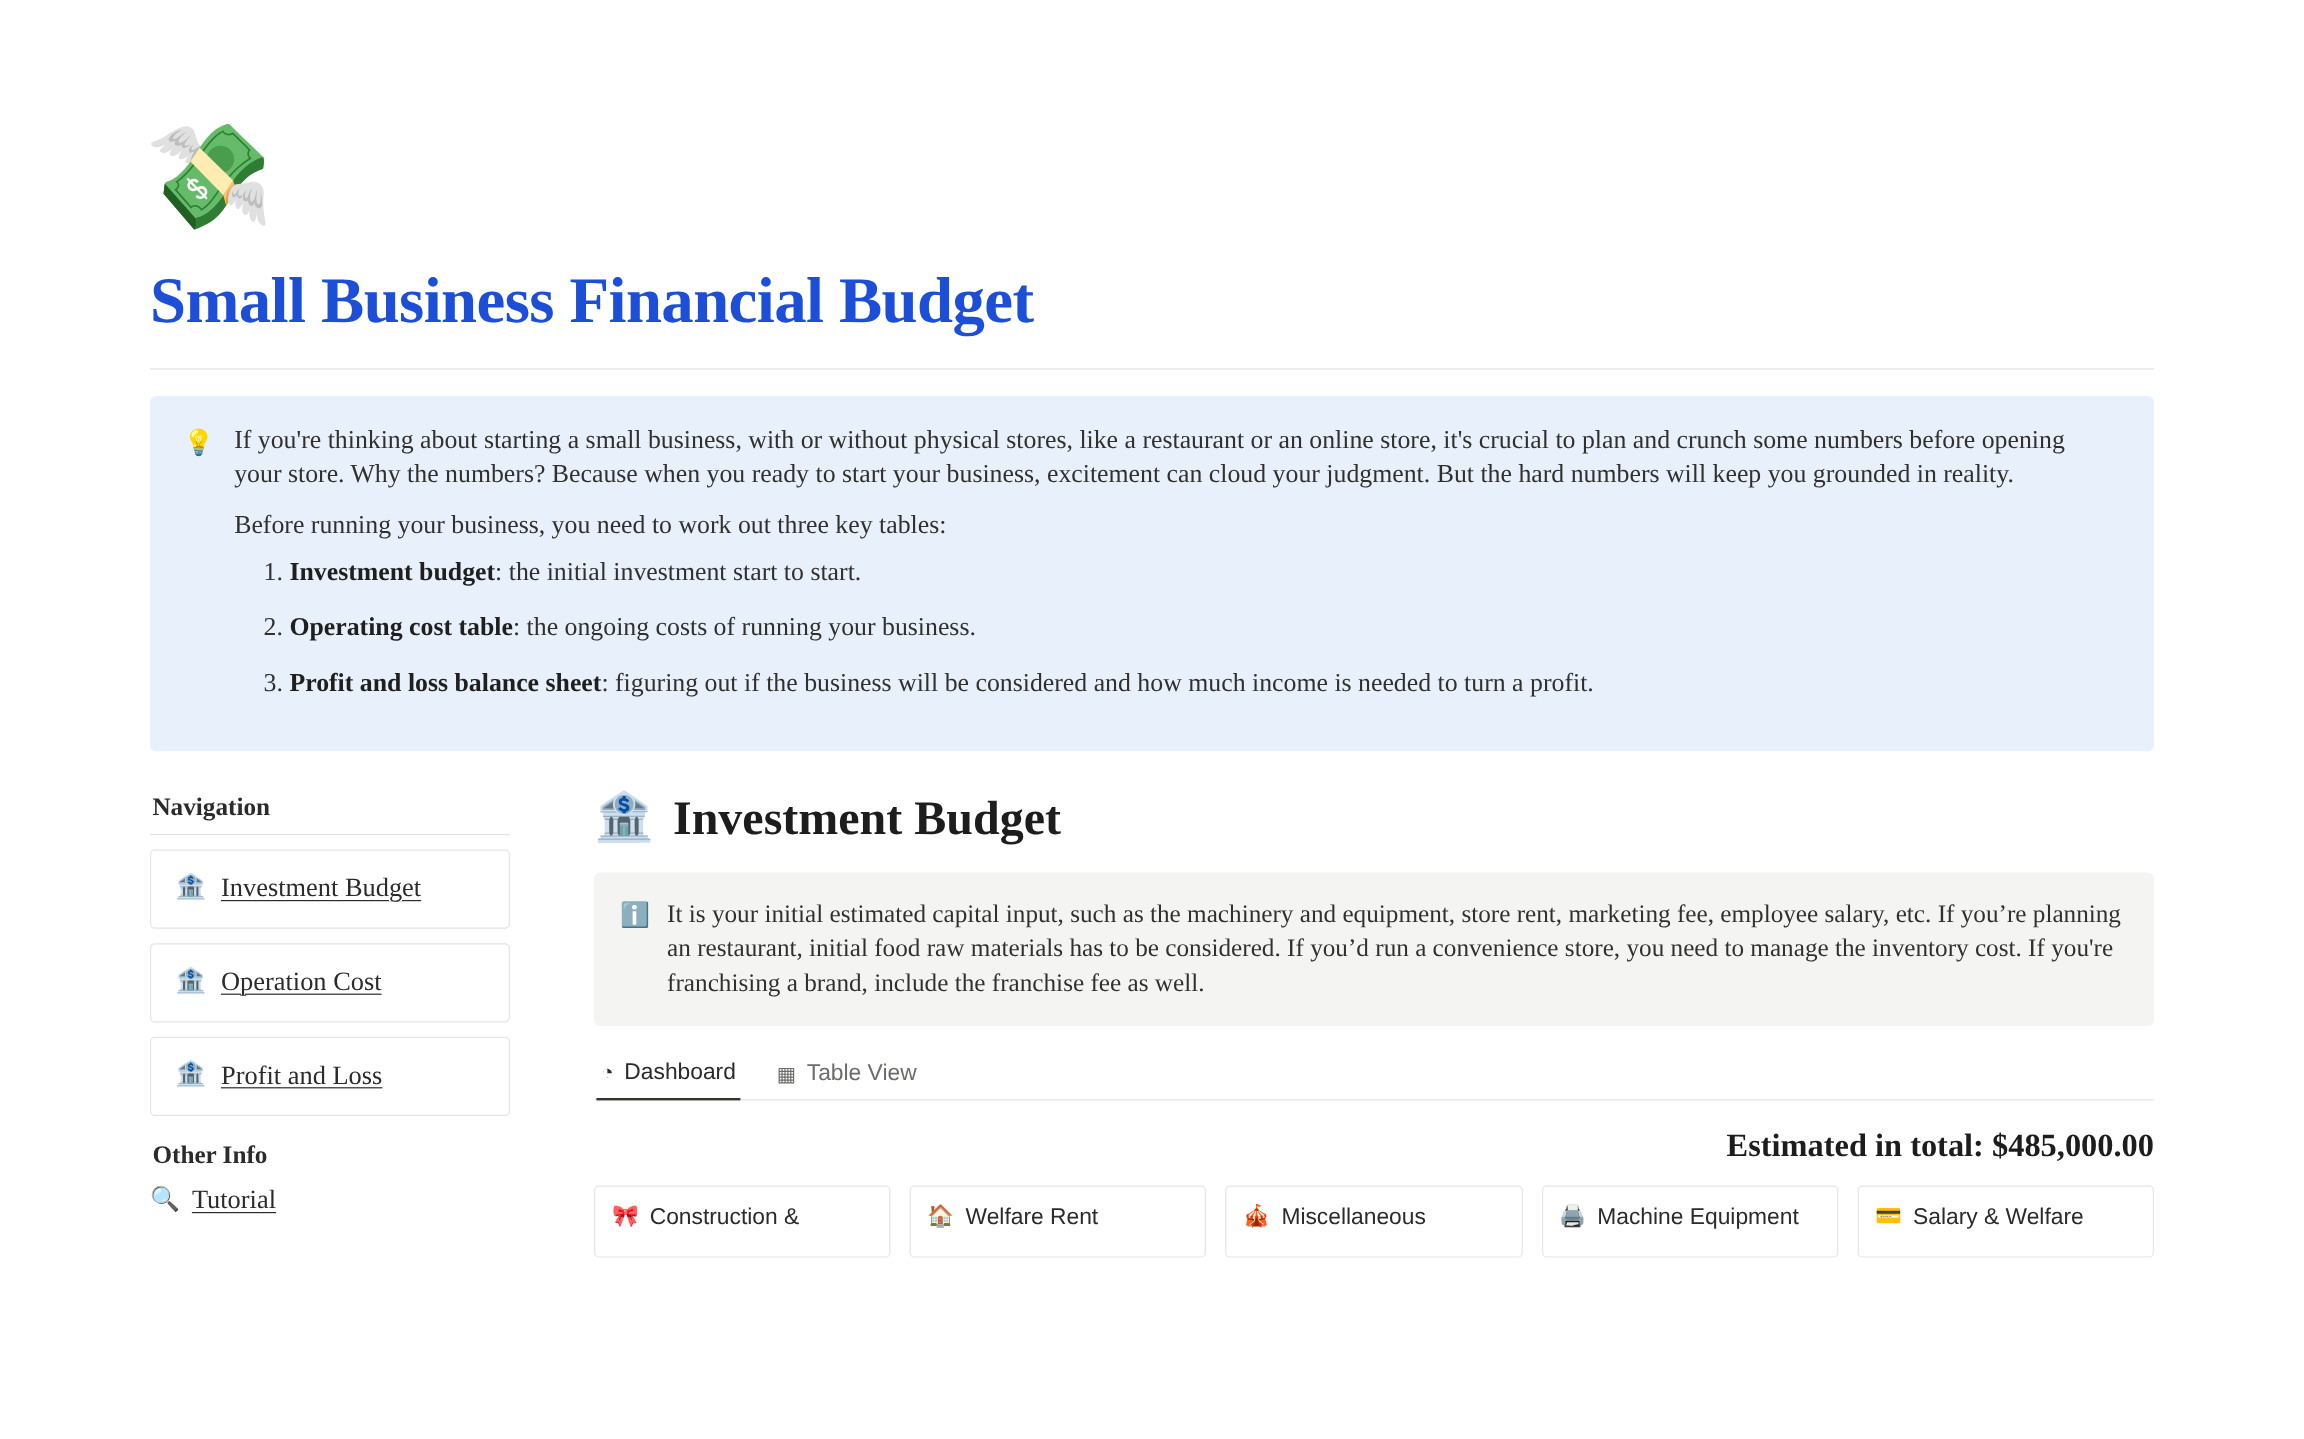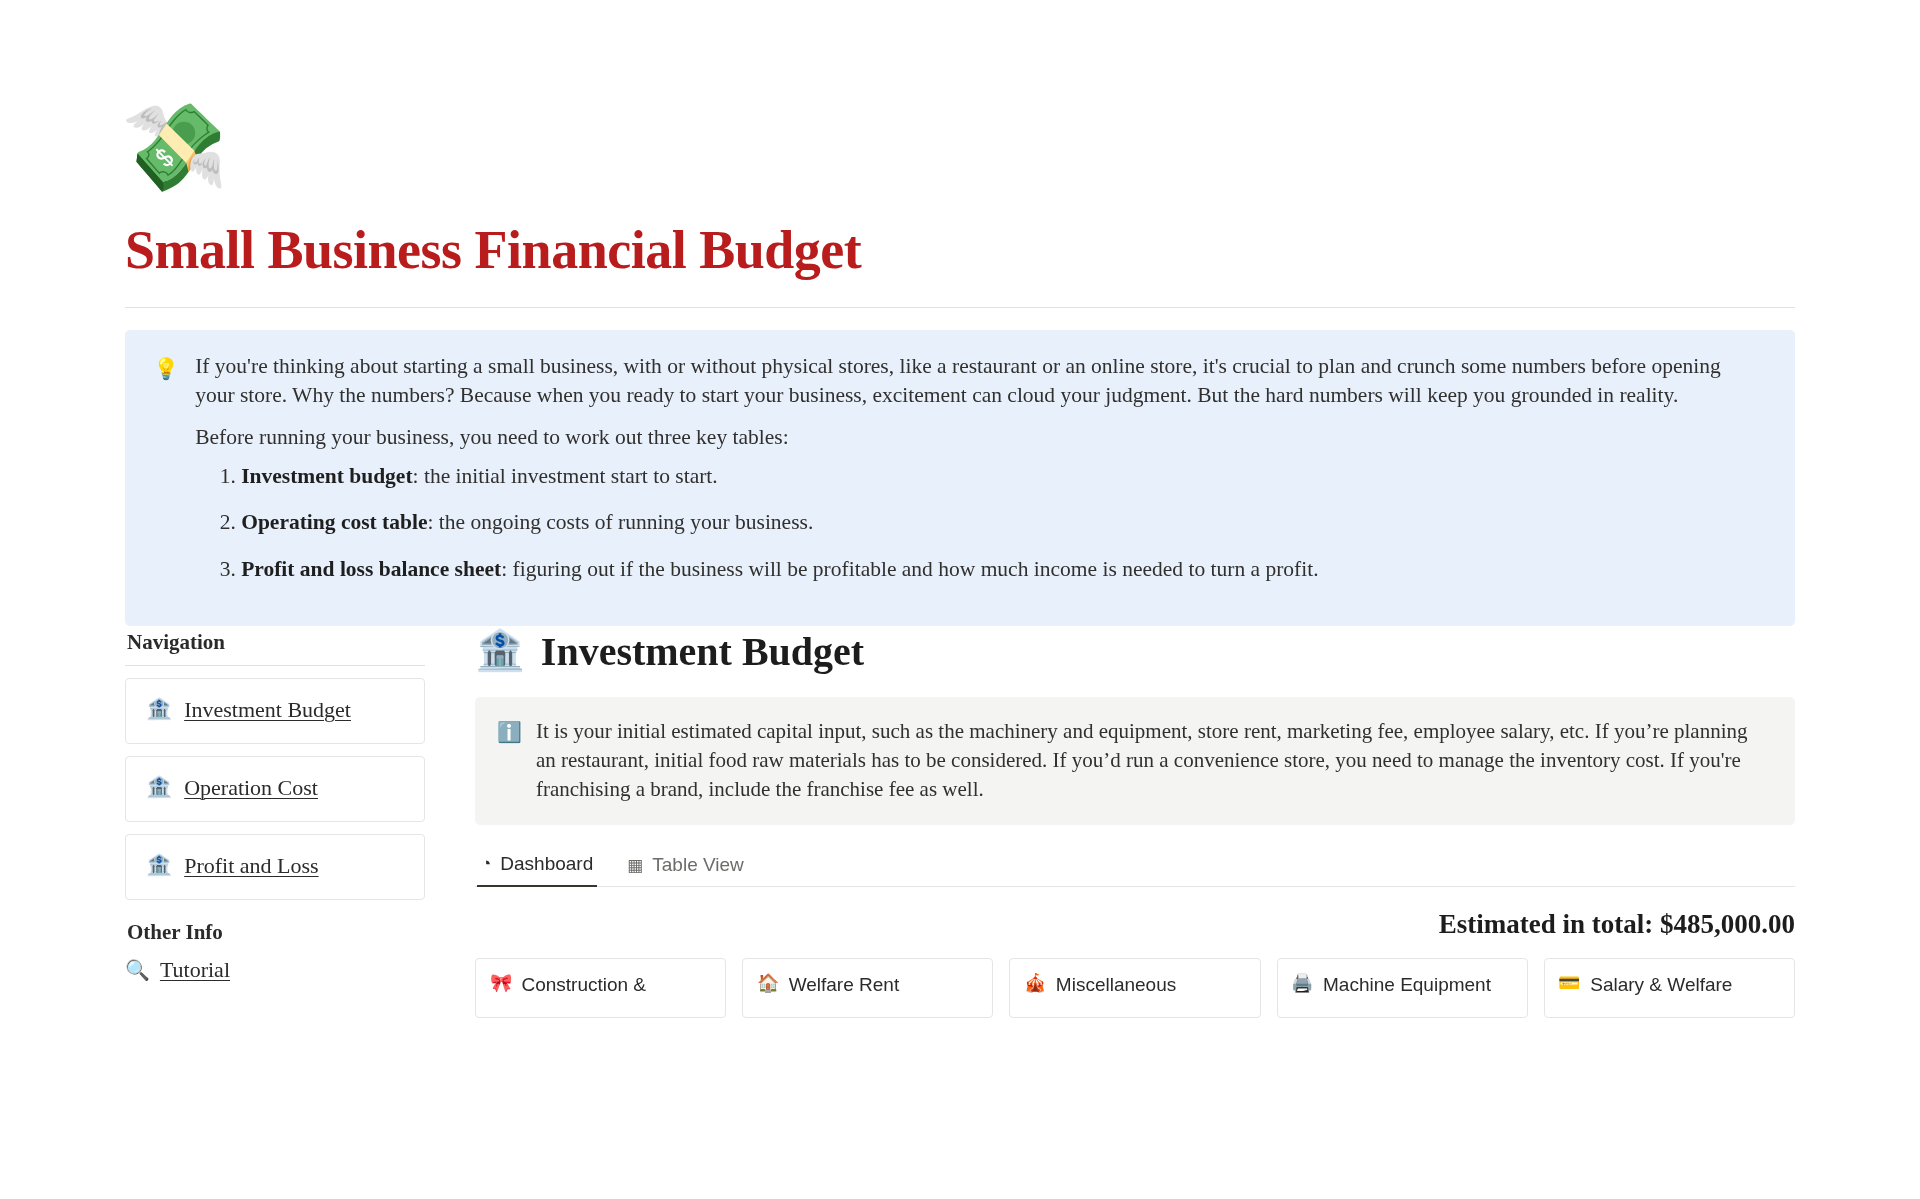--- a/index.html
+++ b/index.html
@@ -25,21 +25,21 @@
     margin-top: 105px;
     margin-left: -4px;
     height: 96px;
     user-select: none;
   }
   .page-title {
     font-size: 54px;
     font-weight: bold;
     letter-spacing: -0.5px;
     margin: 18px 0 0 0;
-    color: #b91c1c;
+    color: #1d4ed8;
     font-family: "Liberation Serif", serif;
   }
   .title-rule {
     margin-top: 26px;
     border-top: 1px solid #e3e2e0;
   }
 
   
   .callout-blue {
     margin-top: 22px;
@@ -55,21 +55,22 @@
   .callout-blue p { margin: 0 0 10px 0; }
   .callout-blue p.tight { margin-bottom: 14px; }
   .callout-blue ol { margin: 0 0 8px 0; padding-left: 46px; }
   .callout-blue ol li { margin-bottom: 18px; }
   .callout-blue ol li:last-child { margin-bottom: 16px; }
   .callout-blue b { font-weight: bold; color: #1f1f1f; }
 
   
   .columns {
     display: flex;
-    gap: 50px;
+    margin-top: 30px;
+    gap: 70px;
   }
   .col-left { width: 300px; flex: none; }
   .col-right { flex: 1; }
 
   .section-head {
     font-size: 21px;
     font-weight: bold;
     color: #2b2b2b;
     margin: 4px 0 10px 2px;
   }
@@ -196,21 +197,21 @@
   <div class="title-rule"></div>
 
   <div class="callout-blue">
     <div class="cicon">💡</div>
     <div class="cbody">
       <p class="tight">If you're thinking about starting a small business, with or without physical stores, like a restaurant or an online store, it's crucial to plan and crunch some numbers before opening your store. Why the numbers? Because when you ready to start your business, excitement can cloud your judgment. But the hard numbers will keep you grounded in reality.</p>
       <p>Before running your business, you need to work out three key tables:</p>
       <ol>
         <li><b>Investment budget</b><span>: the initial investment start to start.</span></li>
         <li><b>Operating cost table</b><span>: the ongoing costs of running your business.</span></li>
-        <li><b>Profit and loss balance sheet</b><span>: figuring out if the business will be profitable and how much income is needed to turn a profit.</span></li>
+        <li><b>Profit and loss balance sheet</b><span>: figuring out if the business will be considered and how much income is needed to turn a profit.</span></li>
       </ol>
     </div>
   </div>
 
   <div class="columns">
 
     <div class="col-left">
       <div class="section-head">Navigation</div>
       <div class="nav-rule"></div>
 

